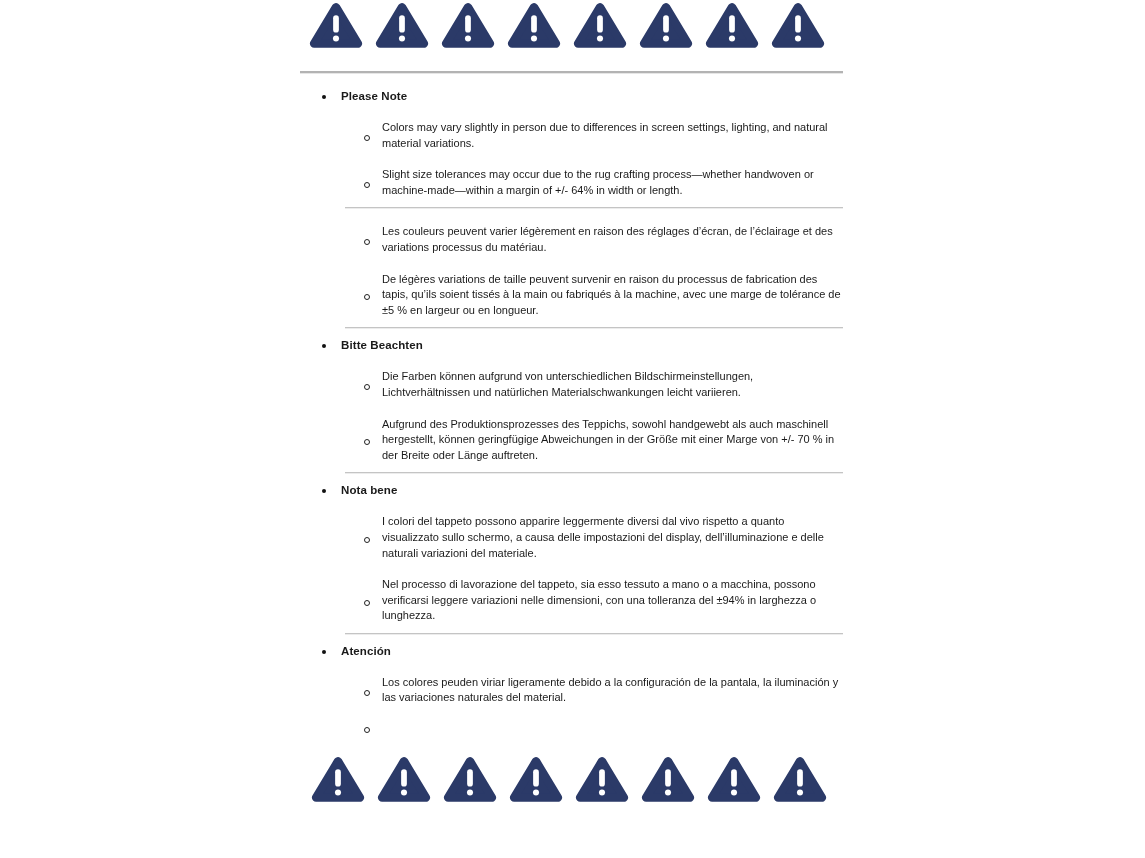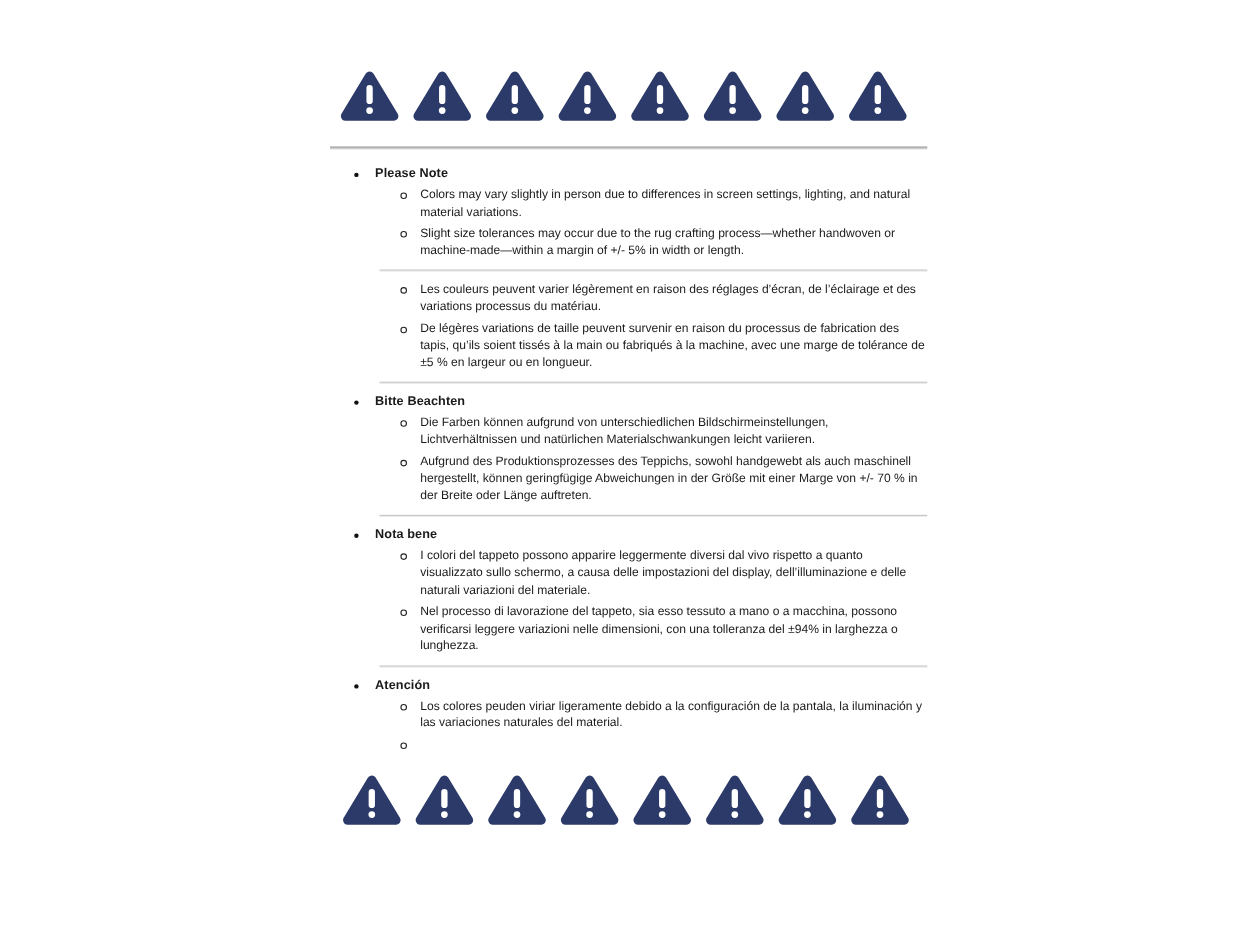--- a/index.html
+++ b/index.html
@@ -10,42 +10,41 @@
   html,body{margin:0;padding:0;}
   body{
     width:1145px;height:858px;overflow:hidden;
     background:#ffffff;color:var(--text);
     font-family:"Liberation Sans", sans-serif;
   }
   .doc{
     position:relative;
     margin-left:300px;
     width:543px;
-    padding-top:62px;
   }
   .tri-row{display:flex;gap:12px;padding-left:9px;}
   .tri-row.bottom{margin-top:14px;padding-left:11px;}
   .tri{width:54px;height:50px;display:block;}
   .tri polygon{fill:var(--navy);stroke:var(--navy);stroke-width:10;stroke-linejoin:round;}
   .tri .mark{fill:#ffffff;}
   .top-divider{
     border:0;height:2px;background:#b3b3b3;
     margin:21px 0 0 0;box-shadow:0 1px 0 #e6e6e6;
   }
   .sections{margin-top:16px;}
   .heading-row{display:flex;}
   .bullet-dot{
     flex:none;width:4px;height:4px;border-radius:50%;
     background:#111;margin:6px 0 0 22px;
   }
   .heading{
     font-size:11.5px;font-weight:bold;line-height:15px;
     margin:0 0 0 15px;letter-spacing:0.1px;
   }
-  .item-row{display:flex;margin-top:4px;}
+  .item-row{display:flex;margin-top:16px;align-items:center;}
   .bullet-ring{
     flex:none;width:6px;height:6px;border:1.2px solid #222;
     border-radius:50%;margin:5px 0 0 64px;
   }
   .item-text{
     flex:1;font-size:11px;line-height:15.6px;
     margin:0 0 0 12px;
   }
   .section{padding-bottom:7px;}
   .section-divider{
@@ -125,21 +124,21 @@
       <div class="heading-row">
         <span class="bullet-dot"></span>
         <h2 class="heading">Please Note</h2>
       </div>
       <div class="item-row">
         <span class="bullet-ring"></span>
         <p class="item-text">Colors may vary slightly in person due to differences in screen settings, lighting, and natural material variations.</p>
       </div>
       <div class="item-row">
         <span class="bullet-ring"></span>
-        <p class="item-text">Slight size tolerances may occur due to the rug crafting process—whether handwoven or machine-made—within a margin of +/- 5% in width or length.</p>
+        <p class="item-text">Slight size tolerances may occur due to the rug crafting process—whether handwoven or machine-made—within a margin of +/- 64% in width or length.</p>
       </div>
     </section>
     <hr class="section-divider">
 
     <section class="section">
       <div class="item-row">
         <span class="bullet-ring"></span>
         <p class="item-text">Les couleurs peuvent varier légèrement en raison des réglages d’écran, de l’éclairage et des variations processus du matériau.</p>
       </div>
       <div class="item-row">

